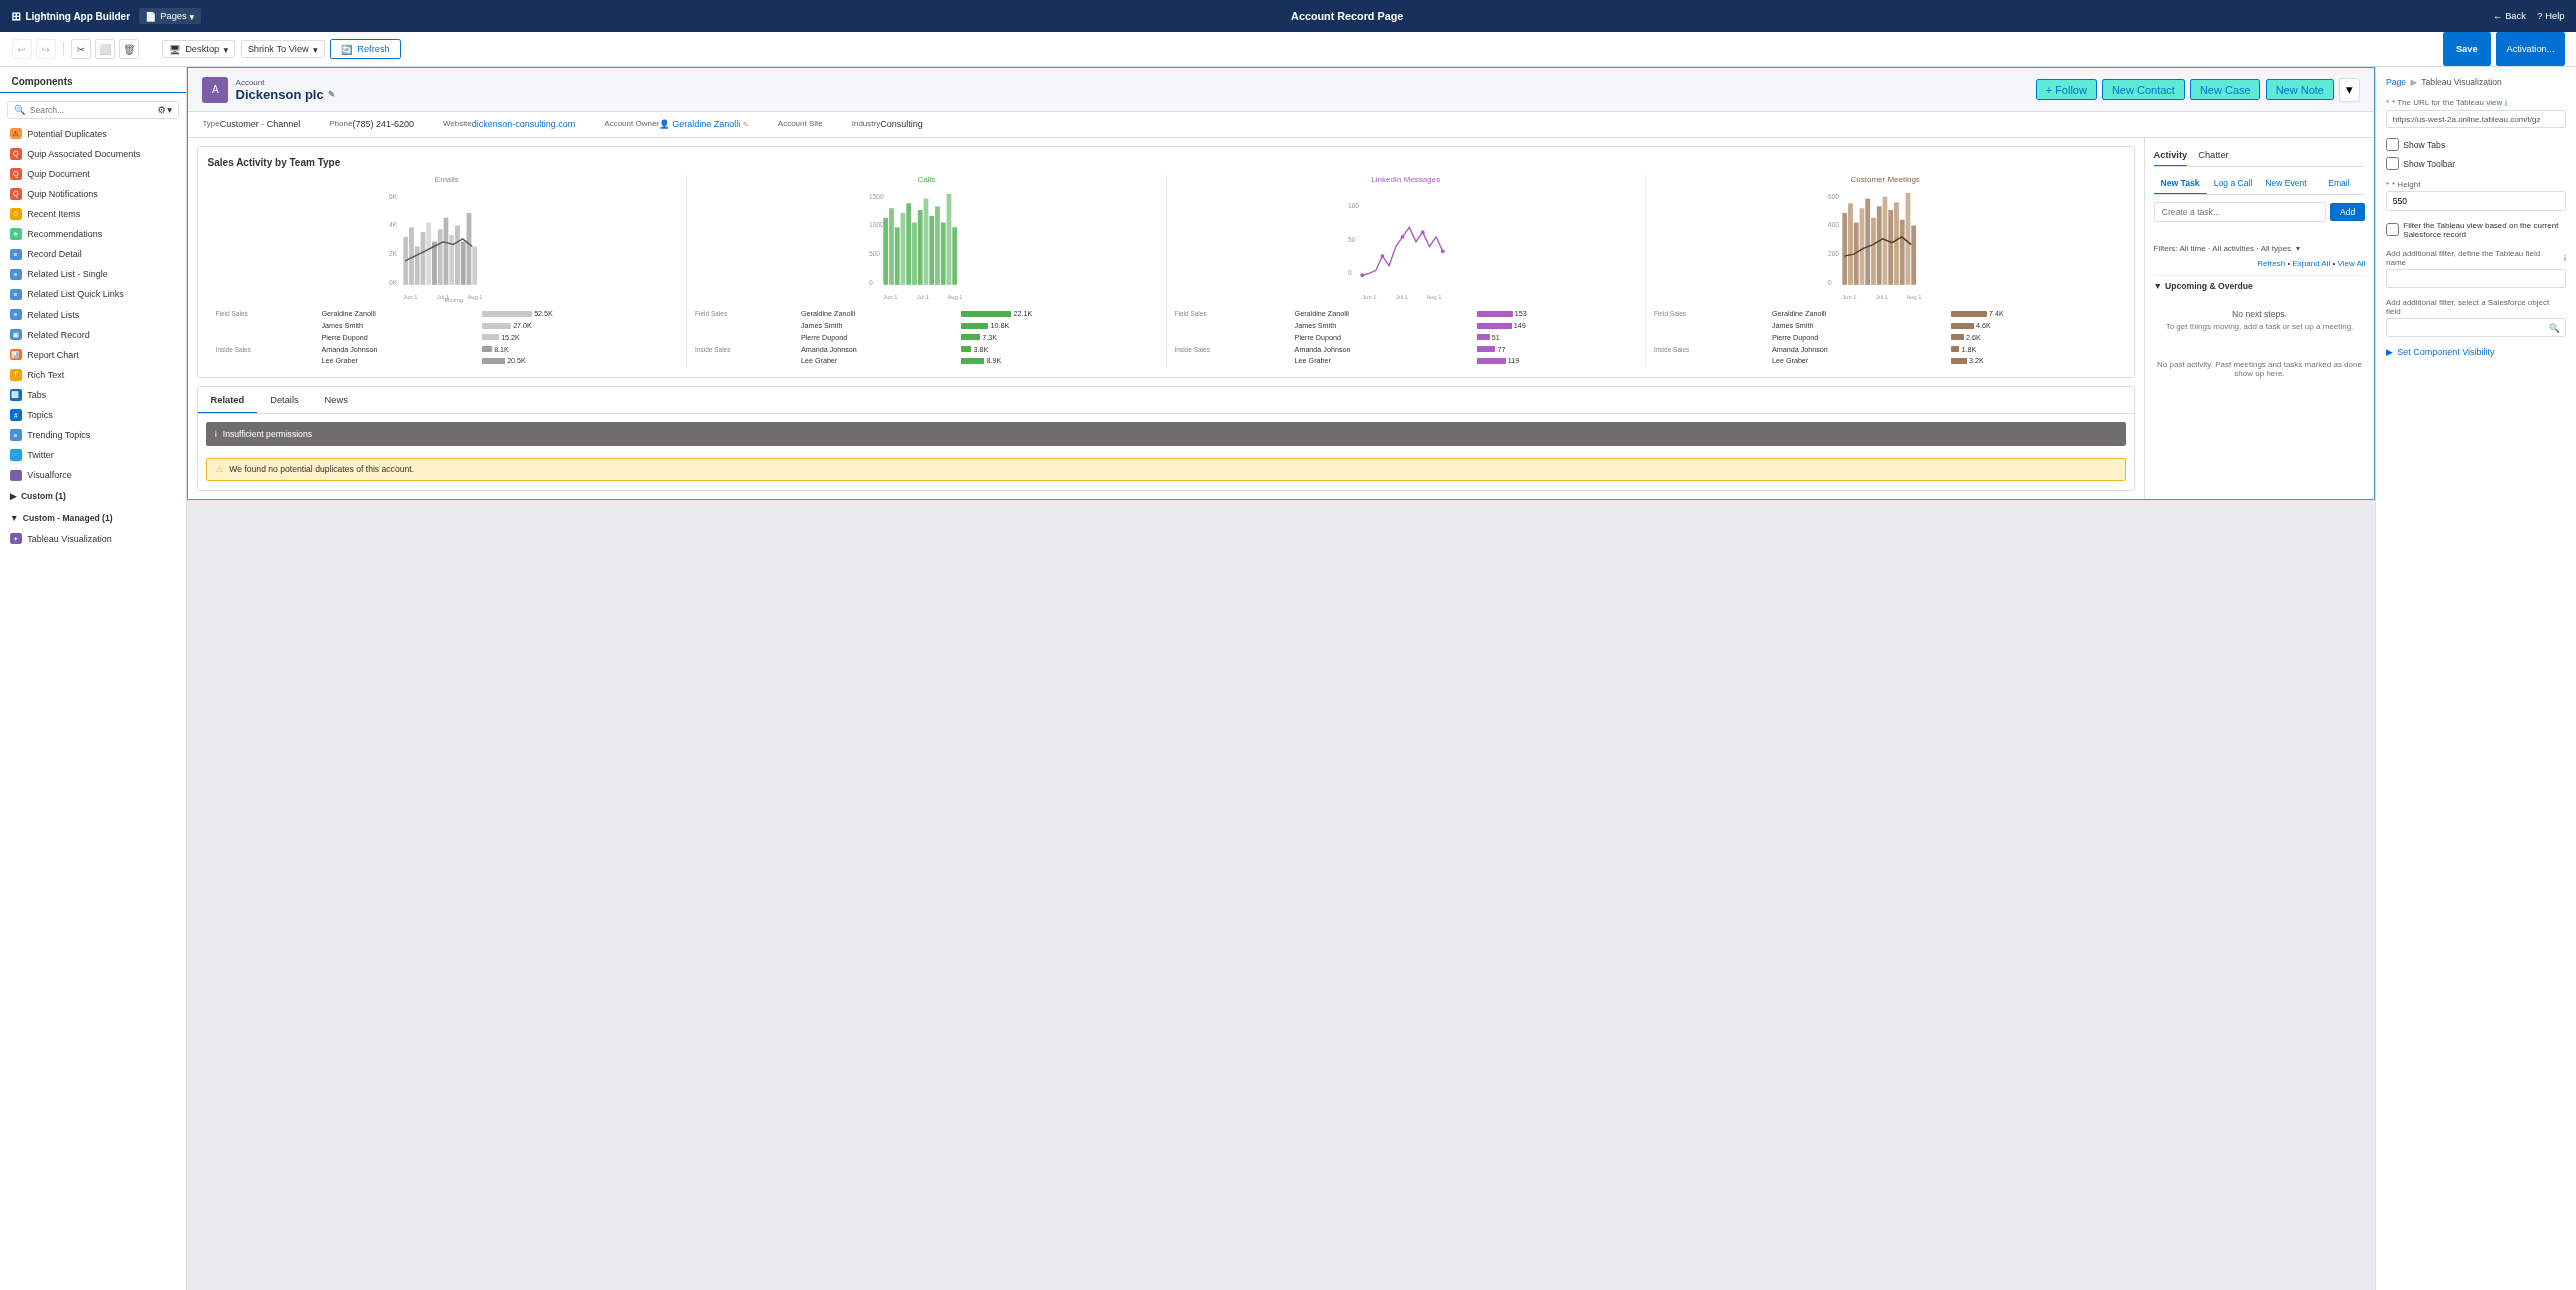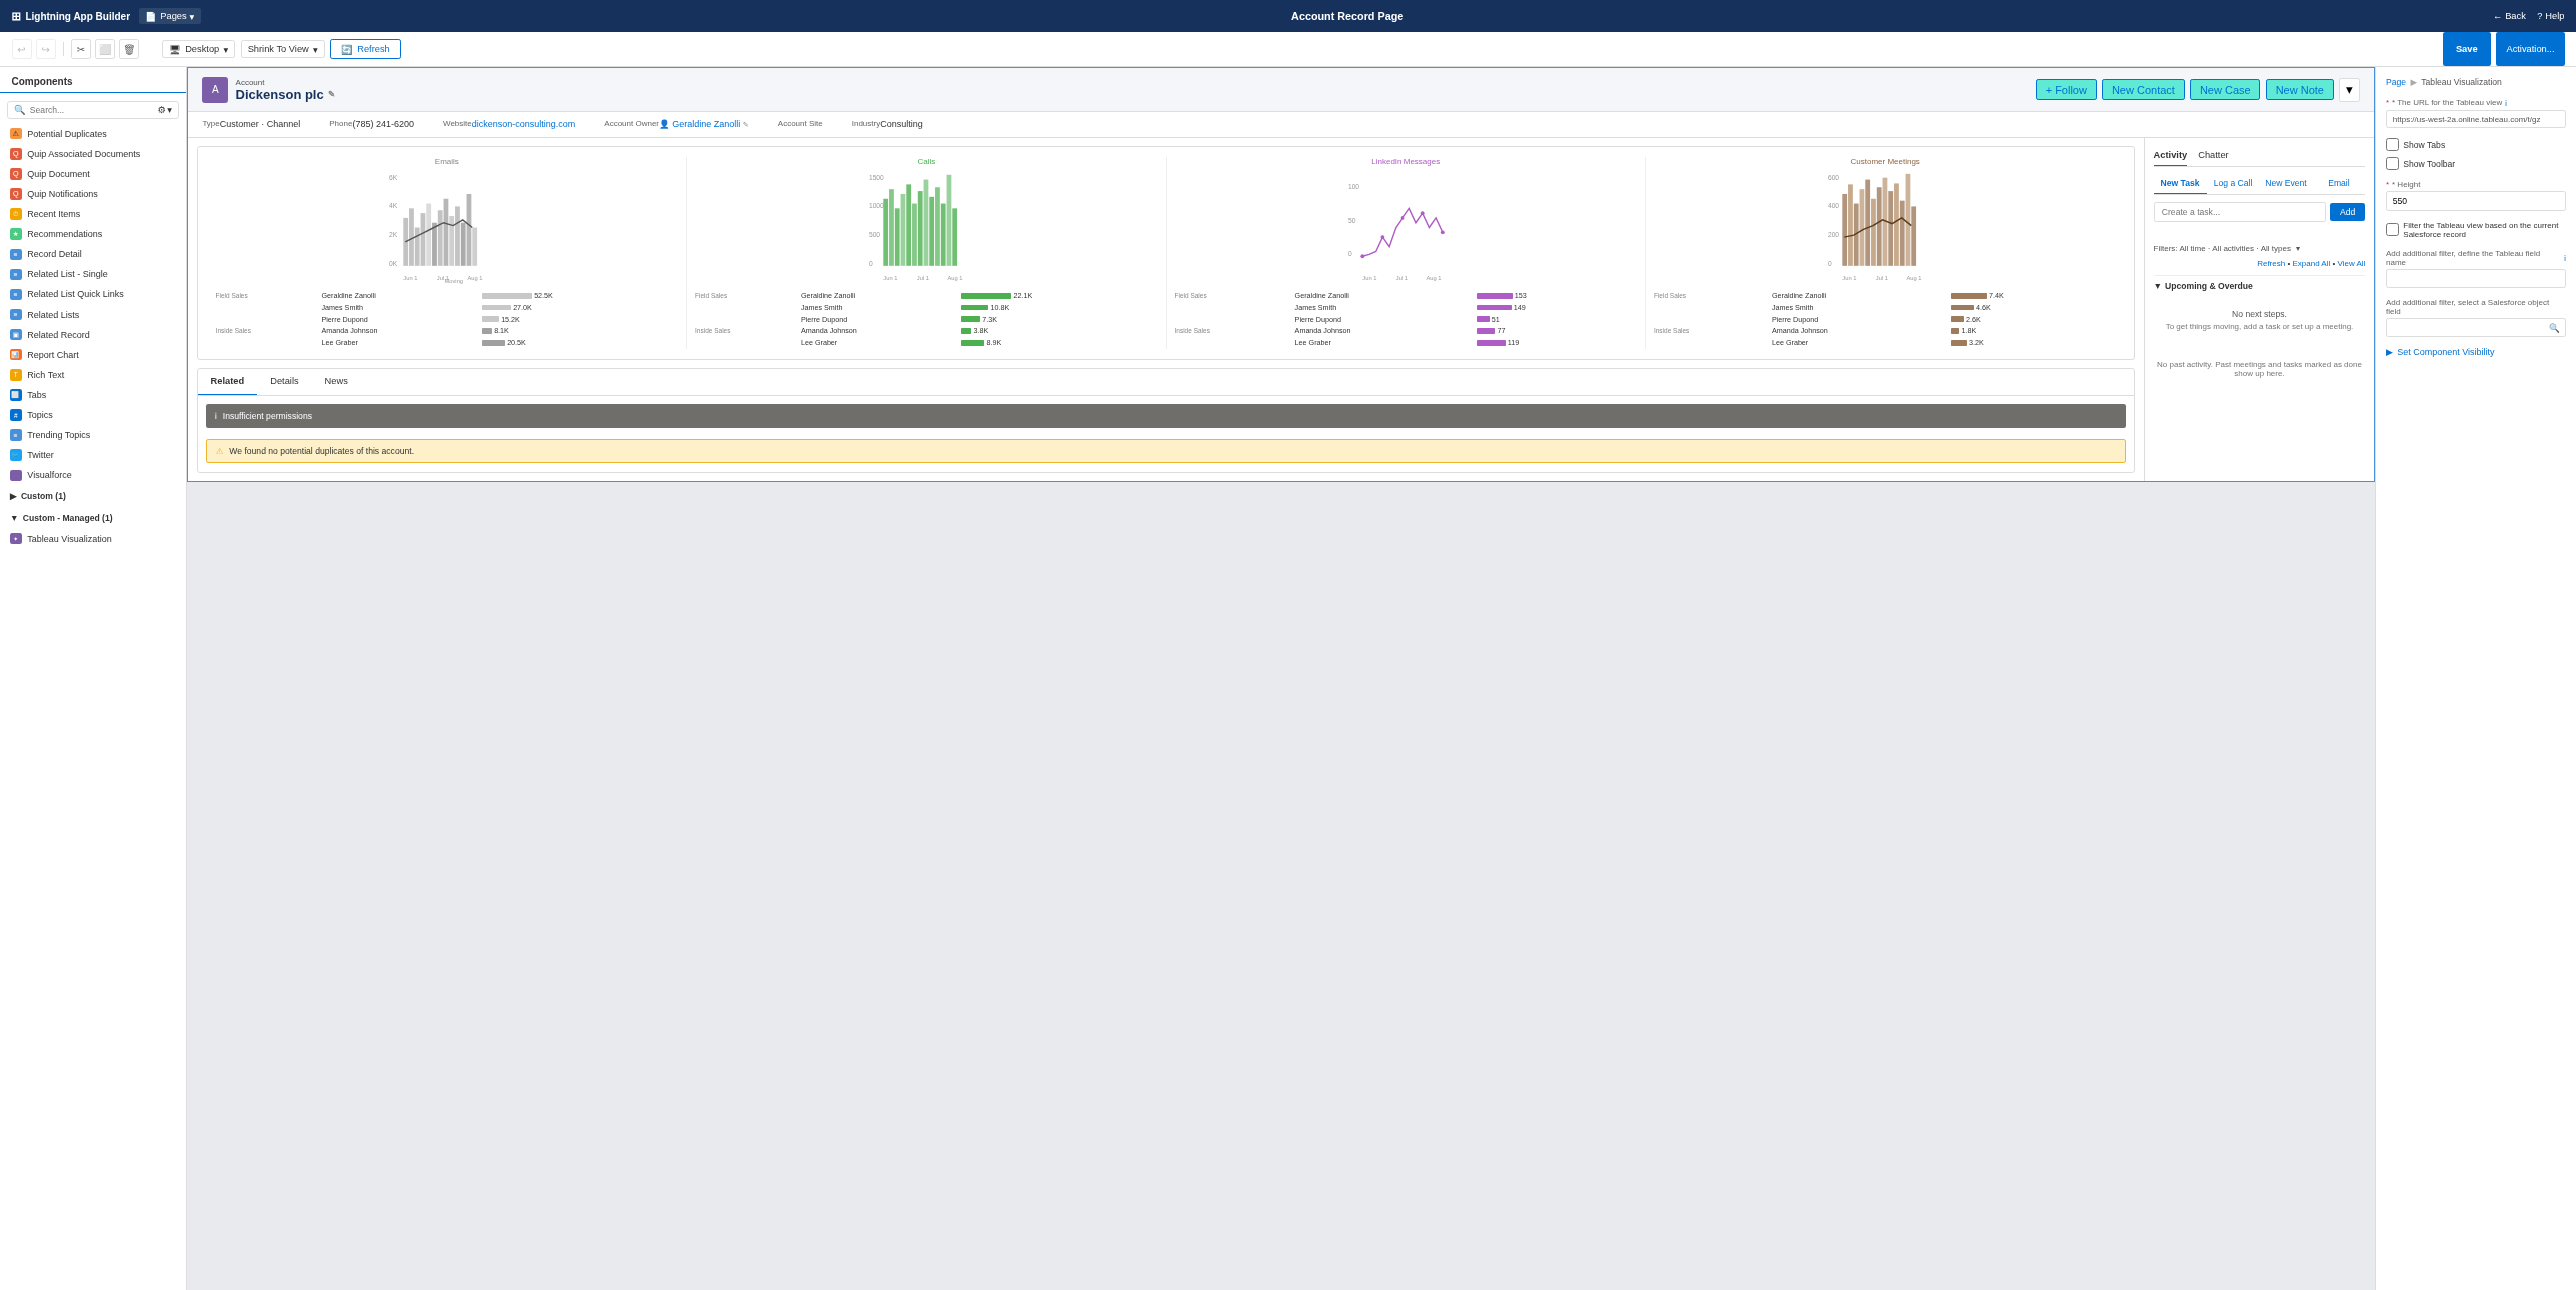--- a/index.html
+++ b/index.html
@@ -386,20 +386,21 @@
         <div class="field-group">
           <span class="field-label">Industry</span>
           <span class="field-value">Consulting</span>
         </div>
       </div>
 
       <div class="record-body">
         <div class="record-main">
 
           <div class="tableau-chart">
+            <div class="chart-title">Sales Activity by Team Type</div>
             <div class="chart-sections">
 
               <div class="chart-section">
                 <div class="chart-section-title emails-color">Emails</div>
                 <div class="chart-area">
                   <svg class="mini-chart" viewBox="0 0 120 120" style="font-size:13px">
                     <text x="0" y="10" font-size="7" fill="#999">6K</text>
                     <text x="0" y="40" font-size="7" fill="#999">4K</text>
                     <text x="0" y="70" font-size="7" fill="#999">2K</text>
                     <text x="0" y="100" font-size="7" fill="#999">0K</text>

